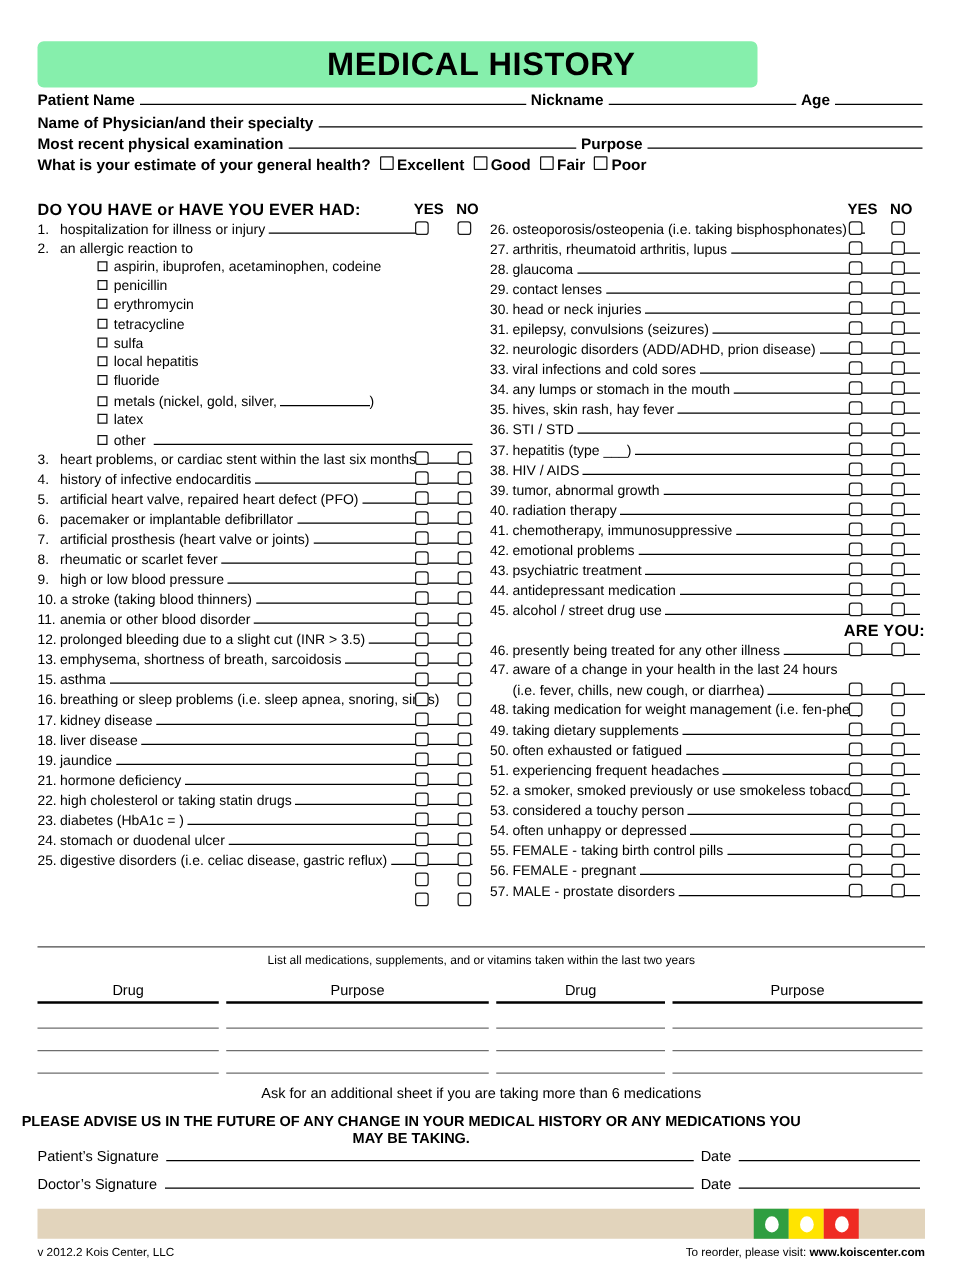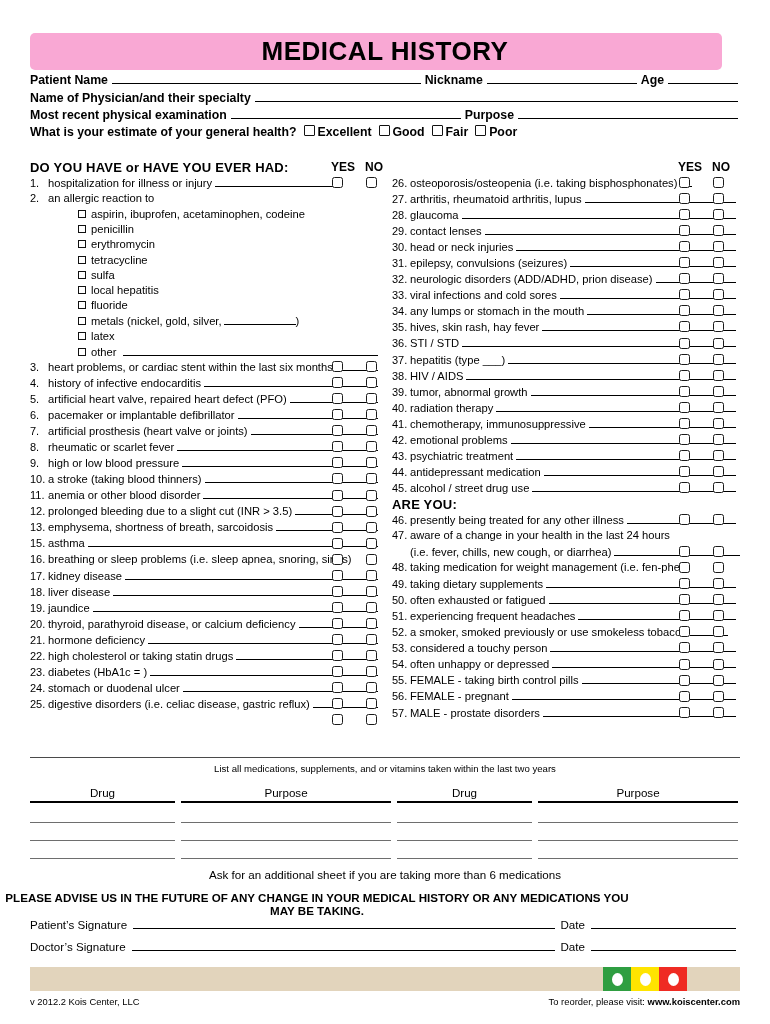--- a/index.html
+++ b/index.html
@@ -7,22 +7,22 @@
     width:770px;height:1024px;
     font-family:"Liberation Sans","DejaVu Sans",sans-serif;
     color:#000;
     position:relative;
     overflow:hidden;
   }
   .page{position:absolute;left:0;top:0;width:770px;height:1024px;}
 
   
   .banner{
-    position:absolute;left:30px;top:33px;width:692px;height:37px;
-    background:#f9a8d4;border-radius:5px;
+    position:absolute;left:30px;top:33px;width:576px;height:37px;
+    background:#86efac;border-radius:5px;
   }
   .banner-title{
     position:absolute;left:0;top:0;width:710px;height:37px;
     display:flex;align-items:center;justify-content:center;
     font-size:26px;font-weight:bold;letter-spacing:.5px;
   }
 
   .topfields{position:absolute;left:30px;top:72px;width:712px;font-size:12.3px;}
   .frow{position:relative;height:17.5px;white-space:nowrap;display:flex;align-items:baseline;}
   .lbl{flex:0 0 auto;font-weight:bold;}
@@ -74,21 +74,21 @@
   
   .describe{
     position:absolute;left:32px;top:731px;width:706px;font-size:8.6px;
   }
   .hr-dark{position:absolute;background:#4a4a4a;height:1.4px;}
   .hr-mid{position:absolute;background:#6e6e6e;height:1.2px;}
   .hr-black{position:absolute;background:#000;height:1.6px;}
 
   .listnote{position:absolute;left:0;top:763px;width:770px;text-align:center;font-size:9.6px;}
   .mednote{position:absolute;left:0;top:868px;width:770px;text-align:center;font-size:11.6px;}
-  .advise{position:absolute;left:3px;top:891px;width:628px;text-align:center;font-size:11.6px;font-weight:bold;}
+  .advise{position:absolute;left:15px;top:891px;width:628px;text-align:center;font-size:11.6px;font-weight:bold;}
 
   .thead{position:absolute;font-size:11.6px;text-align:center;}
 
   .sigs{position:absolute;left:30px;top:915px;width:712px;font-size:11.6px;}
   .sigrow{position:relative;height:22px;display:flex;align-items:baseline;white-space:nowrap;}
   .sigrule{flex:1 1 auto;border-bottom:1px solid #000;height:13px;margin:0 6px;}
   .sigrule.date{flex:0 0 145px;}
 
   .footbar{position:absolute;left:30px;top:967px;width:710px;height:24px;background:#e2d4bc;}
   .swatches{position:absolute;top:967px;right:83px;height:24px;display:flex;}
@@ -272,25 +272,20 @@
           <span class="qline"></span>
         </div>
         <div class="qrow">
           <span class="qnum">18.</span>
           <span class="qtext">liver disease</span>
           <span class="qline"></span>
         </div>
         <div class="qrow">
           <span class="qnum">19.</span>
           <span class="qtext">jaundice</span>
-          <span class="qline"></span>
-        </div>
-        <div class="qrow">
-          <span class="qnum">20.</span>
-          <span class="qtext">thyroid, parathyroid disease, or calcium deficiency</span>
           <span class="qline"></span>
         </div>
         <div class="qrow">
           <span class="qnum">21.</span>
           <span class="qtext">hormone deficiency</span>
           <span class="qline"></span>
         </div>
         <div class="qrow">
           <span class="qnum">22.</span>
           <span class="qtext">high cholesterol or taking statin drugs</span>
@@ -459,21 +454,21 @@
         <div class="qrow">
           <span class="qnum">44.</span>
           <span class="qtext">antidepressant medication</span>
           <span class="qline"></span>
         </div>
         <div class="qrow">
           <span class="qnum">45.</span>
           <span class="qtext">alcohol / street drug use</span>
           <span class="qline"></span>
         </div>
-        <div class="sect-head" style="height: 16px;">ARE YOU:</div>
+        <div class="sect-head" style="height: 16px; text-align: right;">ARE YOU:</div>
         <div class="qrow">
           <span class="qnum">46.</span>
           <span class="qtext">presently being treated for any other illness</span>
           <span class="qline"></span>
         </div>
         <div class="qrow">
           <span class="qnum">47.</span>
           <span class="qtext">aware of a change in your health in the last 24 hours</span>
           <span class="qline none"></span>
         </div>

